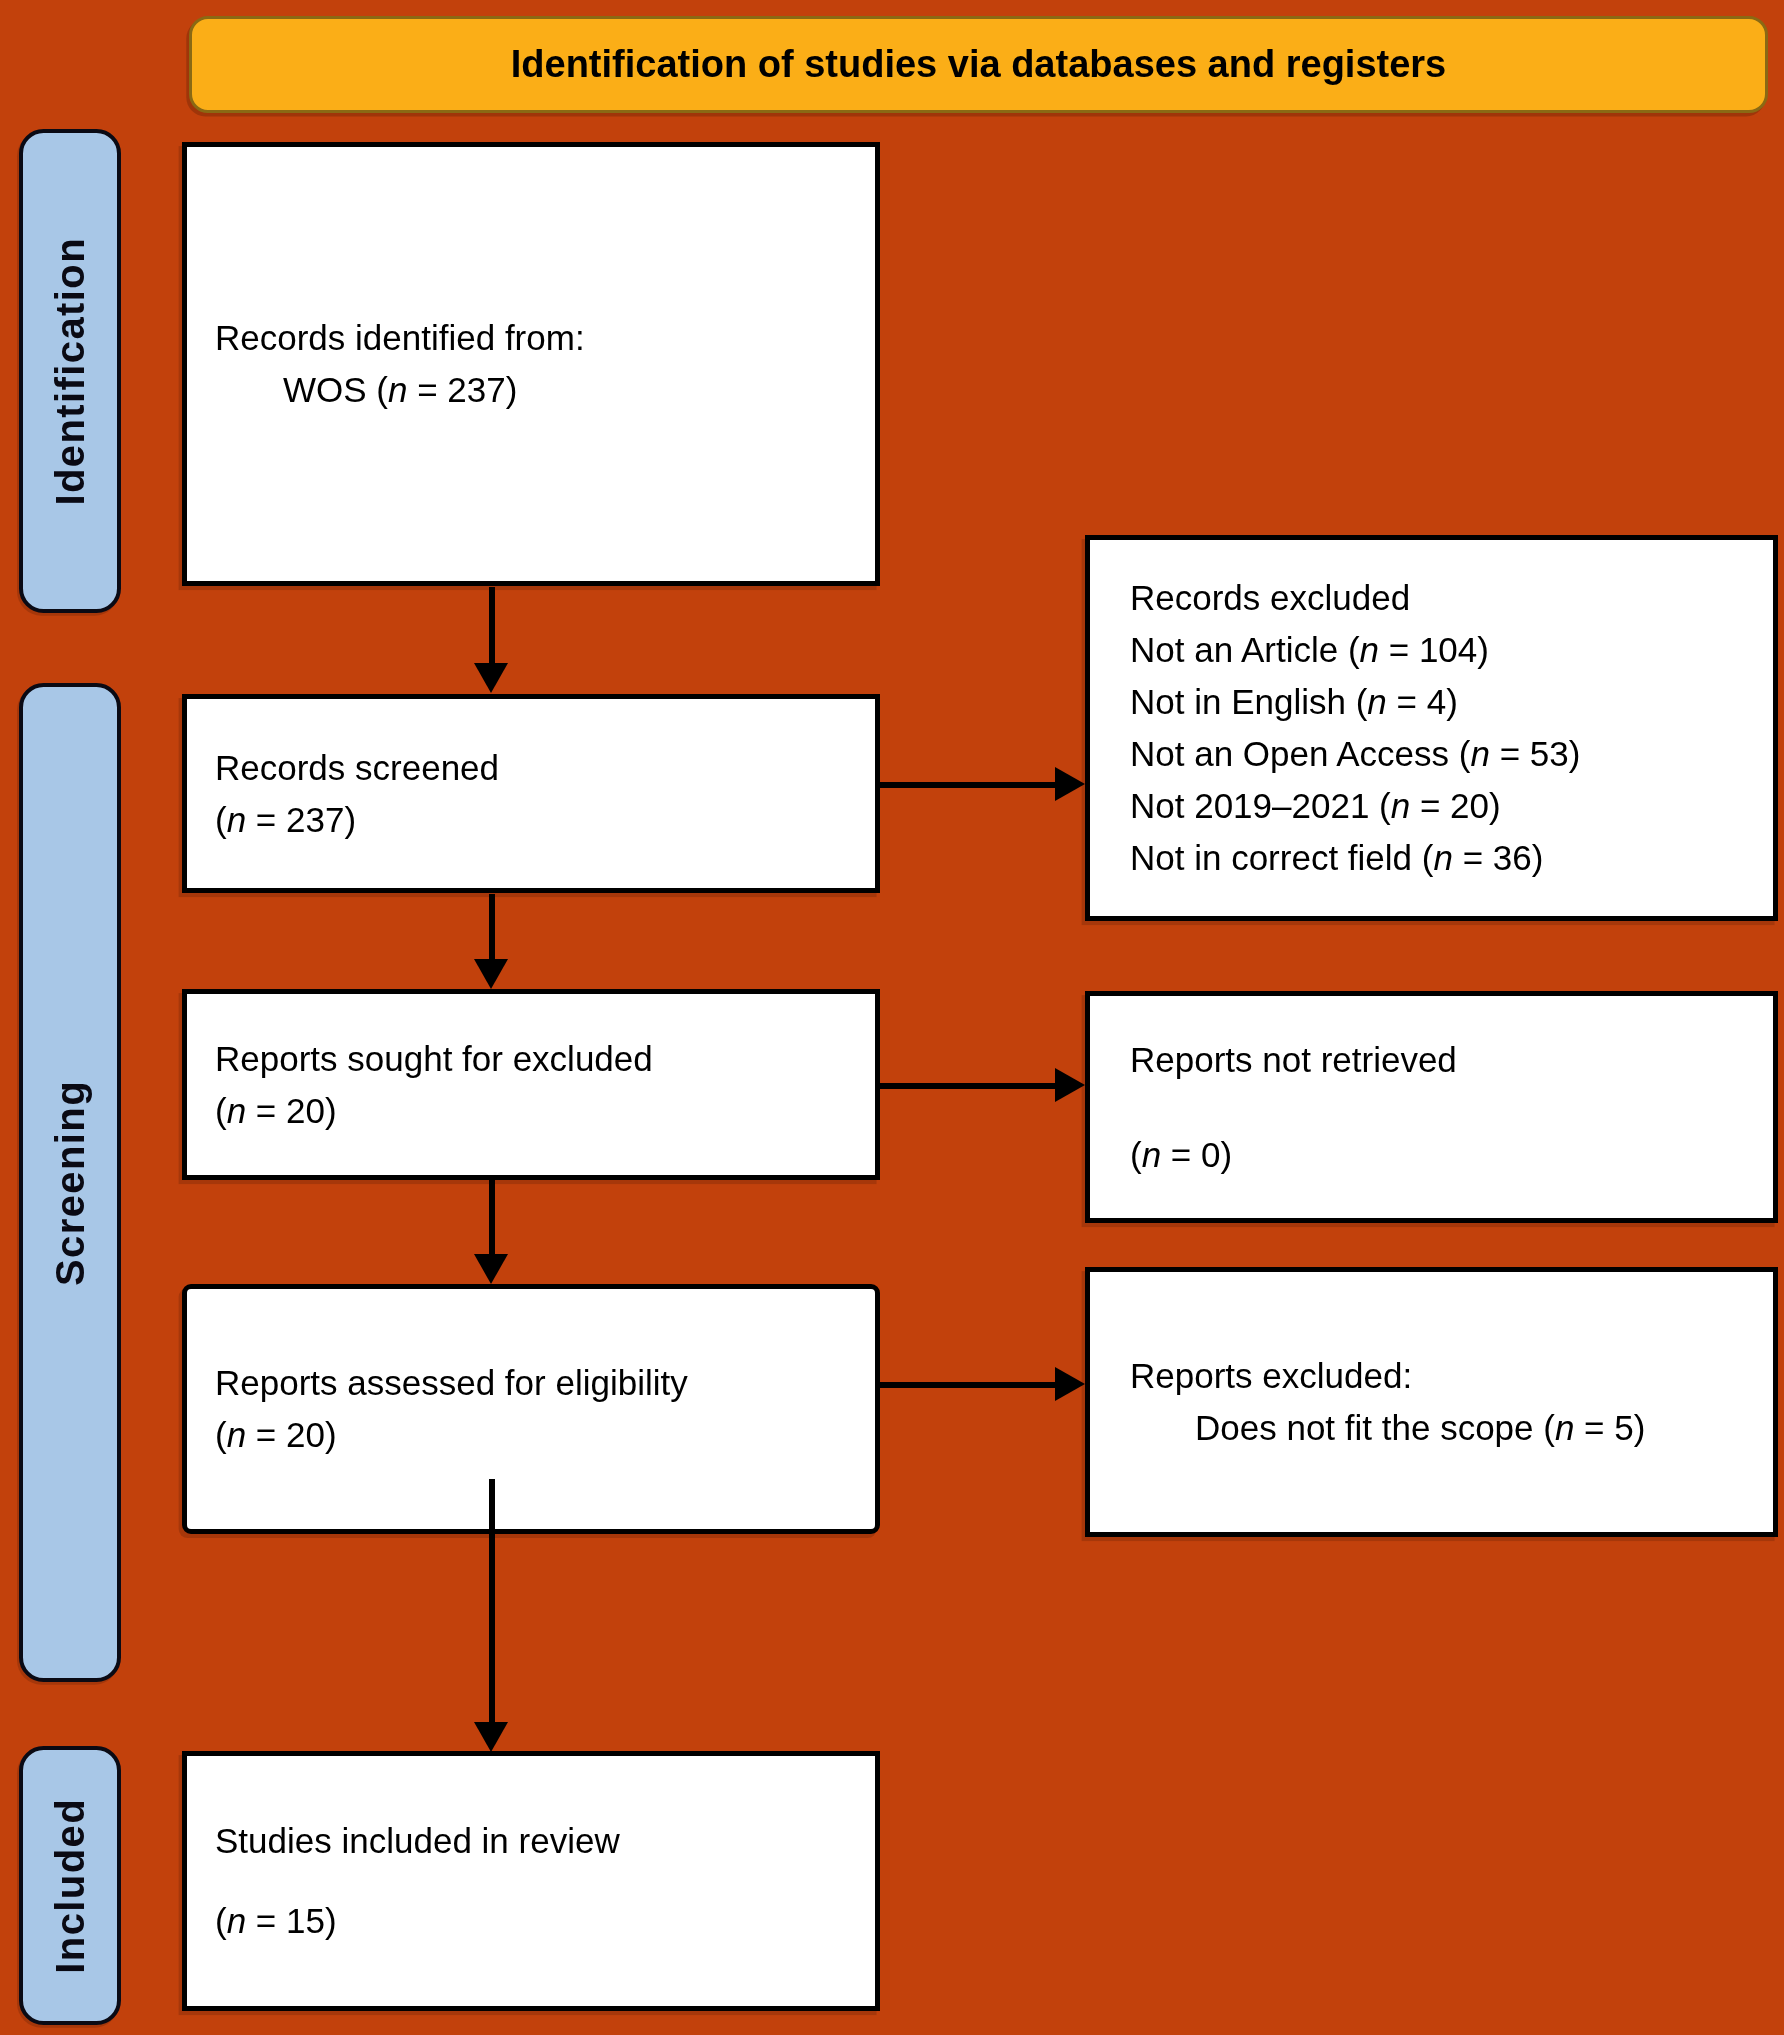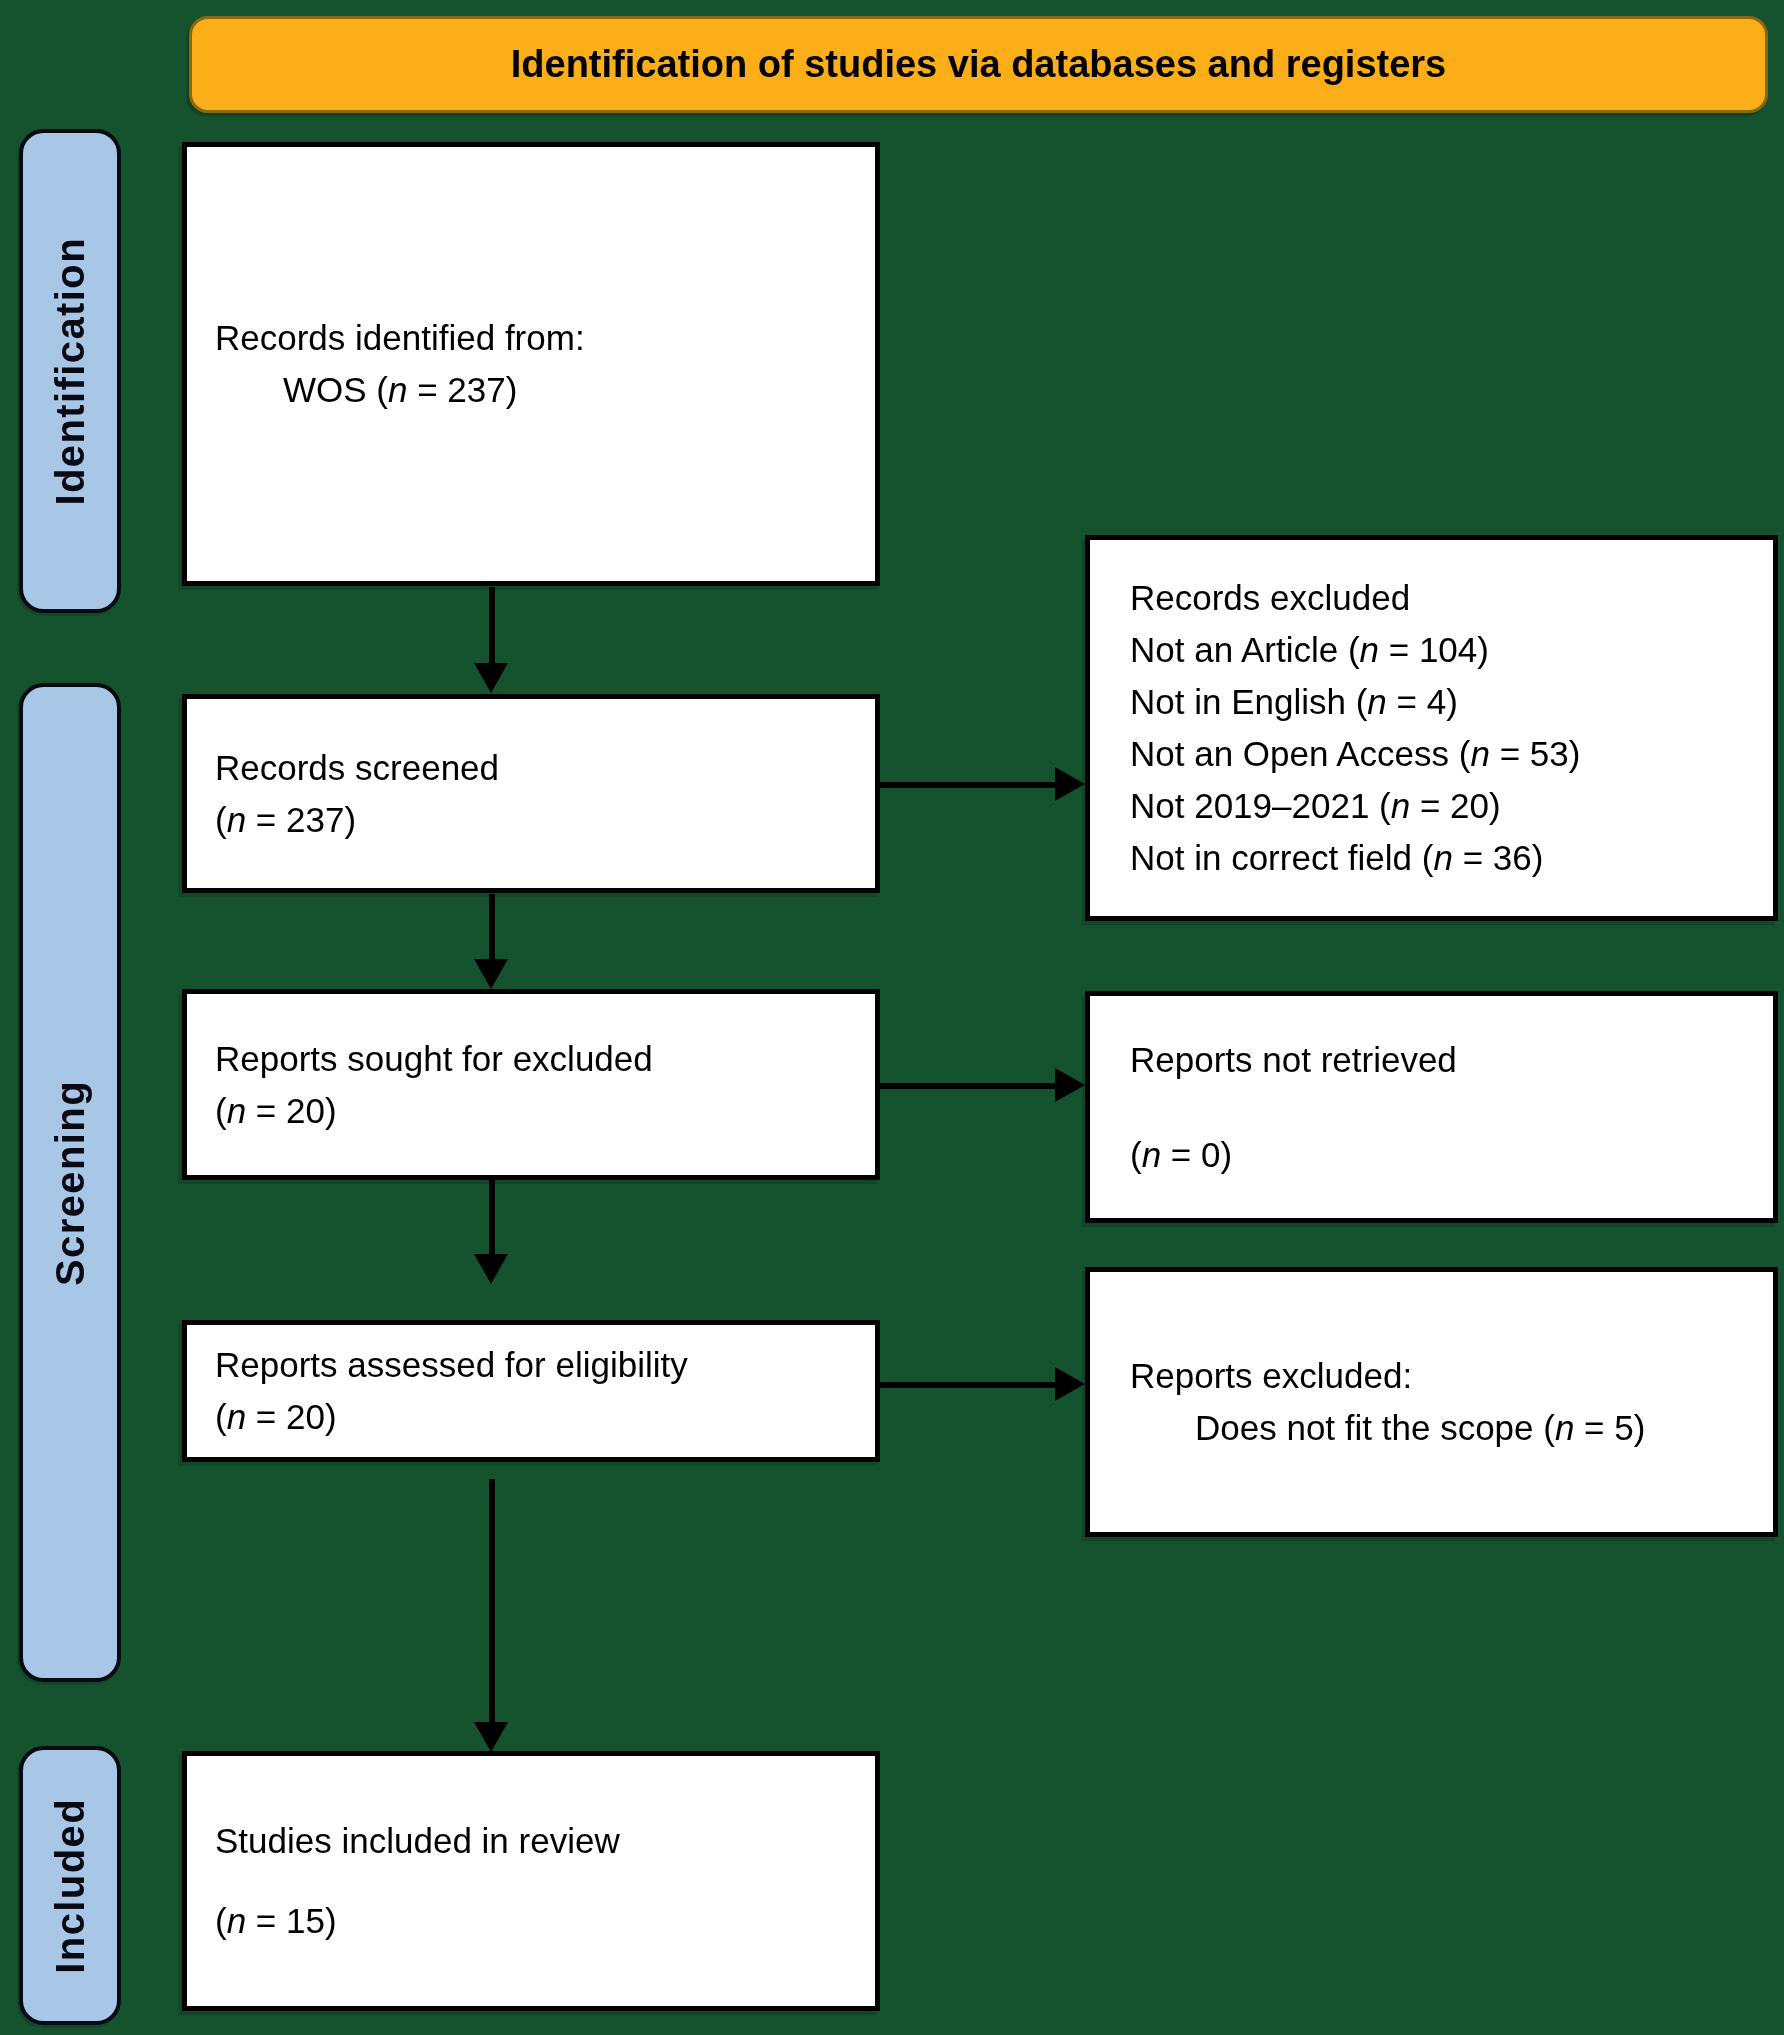--- a/index.html
+++ b/index.html
@@ -6,21 +6,21 @@
     margin: 0;
     padding: 0;
     background: #ffffff;
   }
   * { box-sizing: border-box; }
 
   .canvas {
     position: relative;
     width: 1785px;
     height: 2035px;
-    background: #14532d;
+    background: #c2410c;
     font-family: "Liberation Sans", "DejaVu Sans", sans-serif;
     color: #000000;
   }
 
   
   .banner {
     position: absolute;
     left: 189px; top: 16.4px;
     width: 1579px; height: 97px;
     background: #FBAE17;
@@ -72,21 +72,21 @@
     font-size: 35px;
     line-height: 52px;
     box-shadow: -3.4px 4.1px 0 rgba(0,0,0,0.14);
   }
   .col-left  { left: 182px;  width: 698px; padding-left: 28px; }
   .col-right { left: 1085px; width: 693px; }
 
   .box-identified       { top: 142px;  height: 444px; }
   .box-screened         { top: 694px; height: 199px; }
   .box-sought           { top: 989px; height: 191px; }
-  .box-assessed         { top: 1320px; height: 142px; }
+  .box-assessed         { top: 1284px; height: 250px; border-radius: 9px; }
   .box-included         { top: 1751px; height: 260px; gap: 28px; }
   .box-records-excluded { top: 535px;  height: 386px; }
   .box-not-retrieved    { top: 991px; height: 232px; gap: 43px; }
   .box-reports-excluded { top: 1267px; height: 270px; }
 
   .line { white-space: nowrap; }
   .indent-sm { padding-left: 68px; }
   .indent-md { padding-left: 65px;  }
 
   

